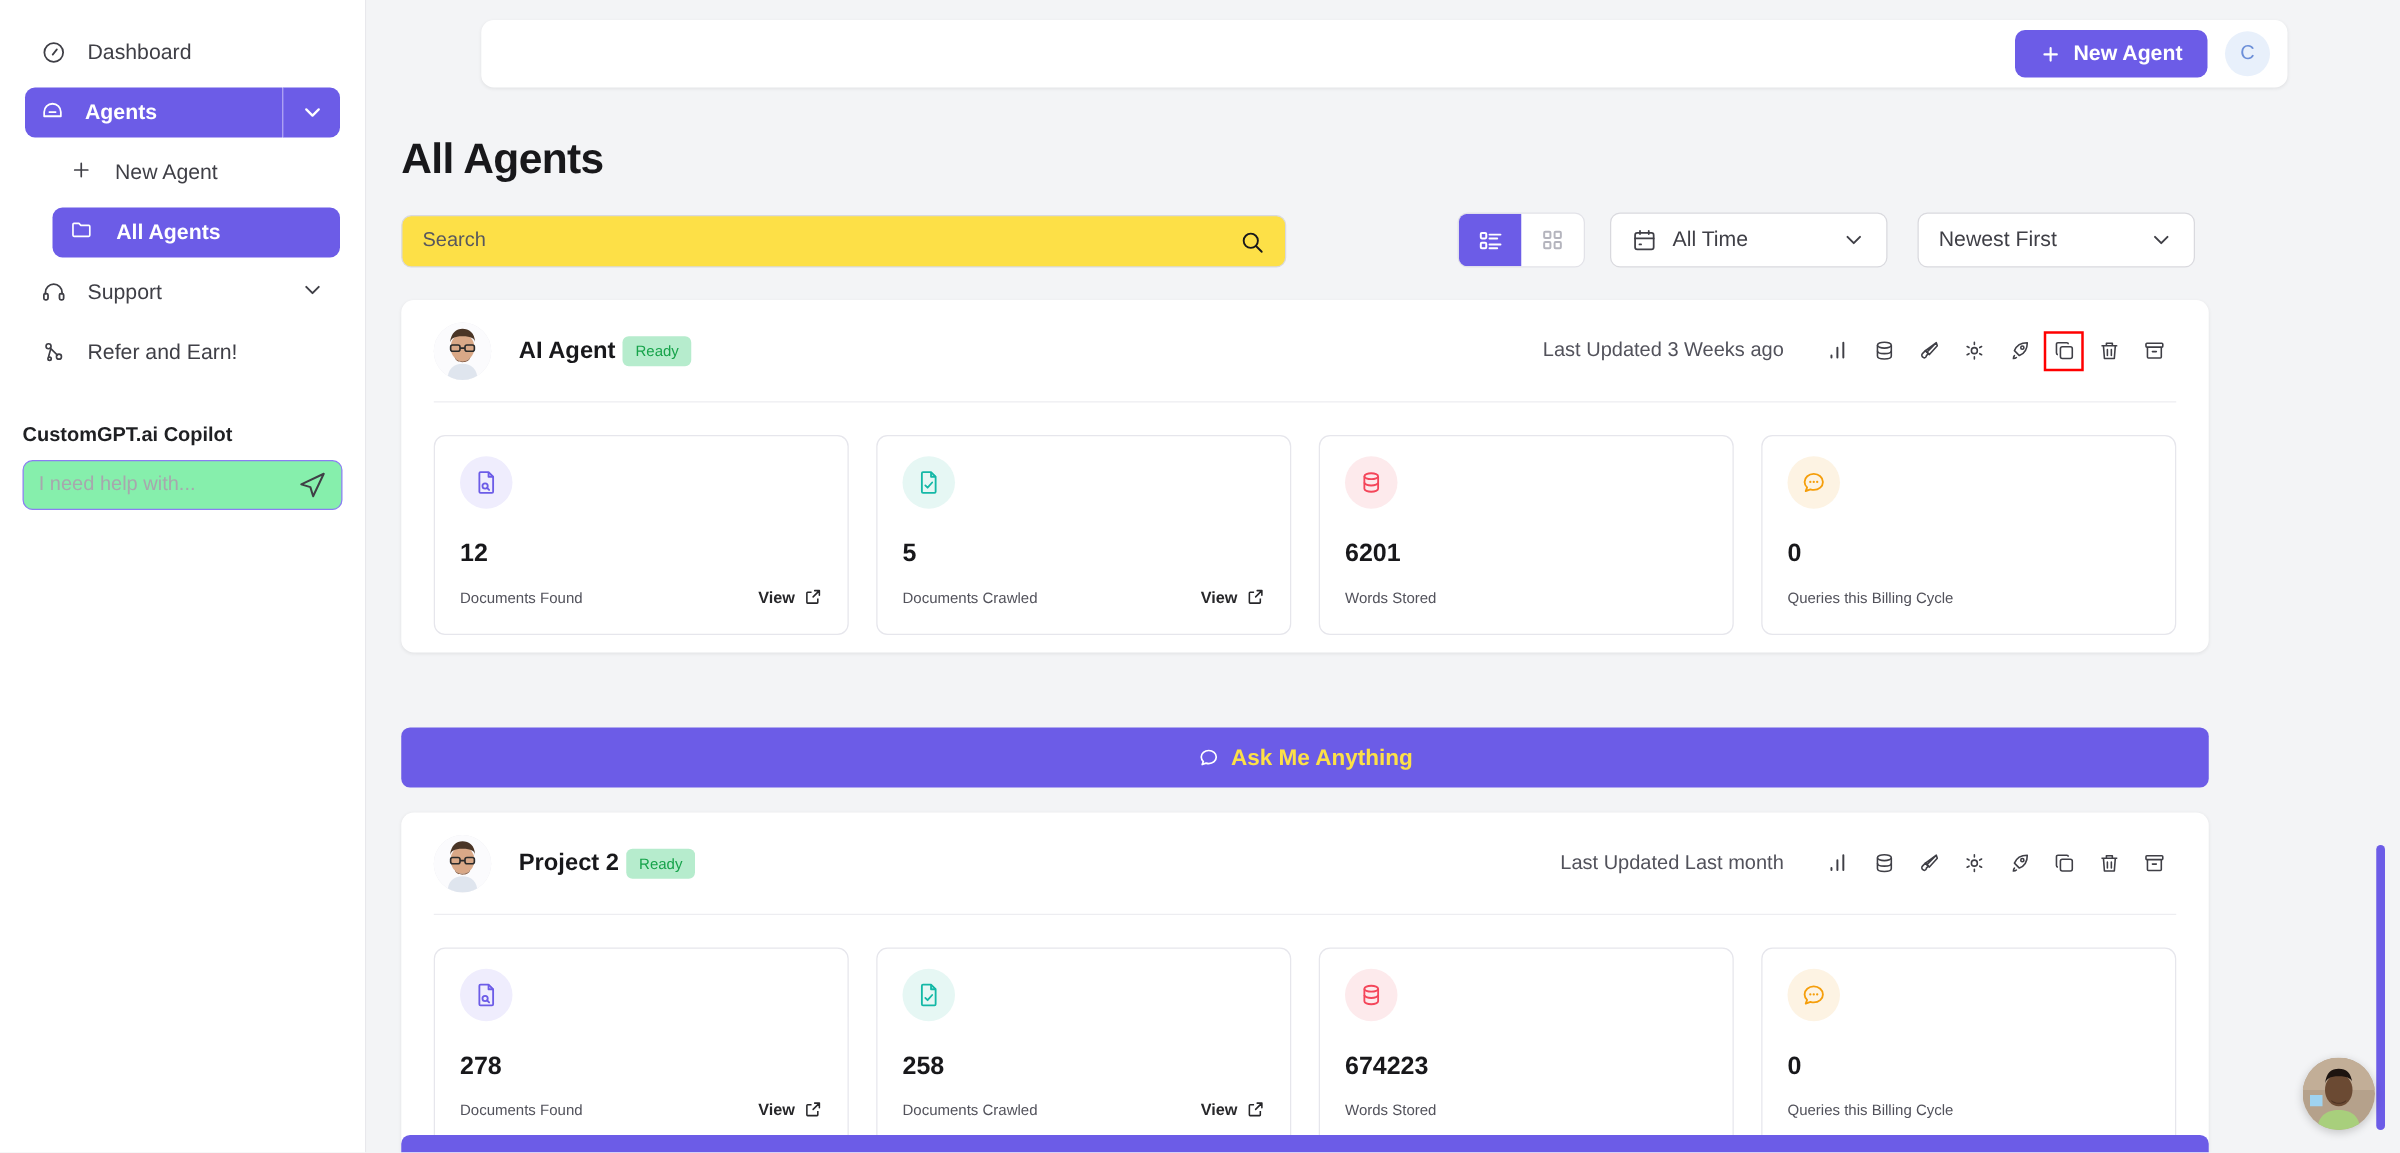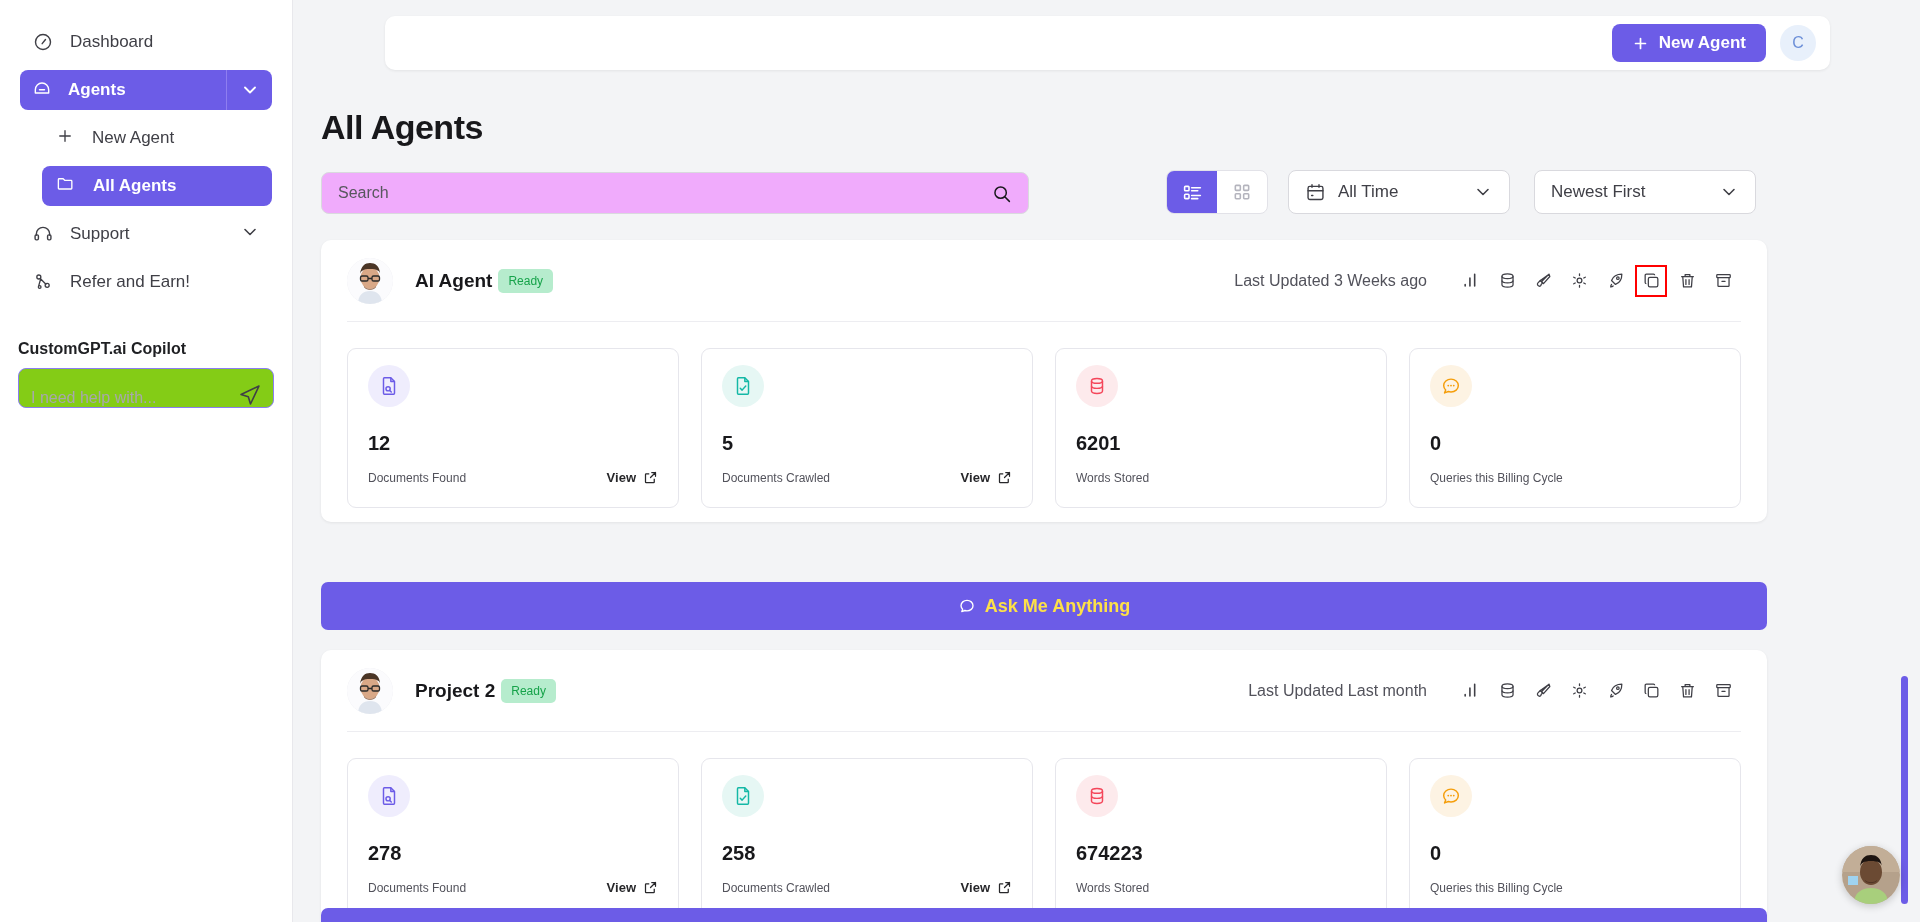--- a/index.html
+++ b/index.html
@@ -71,22 +71,22 @@
   .sub-item.active { background: #6c5ce7; color: #fff; font-weight: bold; }
   .nav-item .chev { margin-left: auto; }
 
   .copilot-label {
     margin: 38px 0 10px 18px;
     font-size: 16px; font-weight: bold; color: #1f2023;
   }
   .copilot-box {
     margin: 0 18px; height: 40px;
     border: 1.5px solid #8b7ef2; border-radius: 8px;
-    display: flex; align-items: flex-end; padding: 0 12px;
-    background: #84cc16;
+    display: flex; align-items: center; padding: 0 12px;
+    background: #86efac;
   }
   .copilot-box input {
     flex: 1; border: none; outline: none;
     font-size: 16px; font-family: "Liberation Sans", sans-serif;
     color: #3f3f46; background: transparent;
   }
   .copilot-box input::placeholder { color: #a7a7ad; }
   .send-ico { width: 24px; height: 24px; cursor: pointer; flex: 0 0 auto; }
 
   
@@ -117,21 +117,21 @@
 
   .page-title {
     position: absolute; left: 28px; top: 108px;
     font-size: 34px; font-weight: bold; color: #18181b;
     letter-spacing: -0.5px;
   }
 
   .toolbar { position: absolute; left: 28px; top: 172px; width: 1512px; height: 42px; }
   .search-box {
     position: absolute; left: 0; top: 0; width: 708px; height: 42px;
-    background: #f0abfc; border: 1px solid #d9d9de; border-radius: 8px;
+    background: #fde047; border: 1px solid #d9d9de; border-radius: 8px;
     display: flex; align-items: center; padding: 0 16px;
   }
   .search-box input {
     flex: 1; border: none; outline: none; background: transparent;
     font-size: 16px; color: #3f3f46; font-family: "Liberation Sans", sans-serif;
   }
   .search-box input::placeholder { color: #57575e; }
 
   .view-toggle {
     position: absolute; left: 845px; top: -2px;

